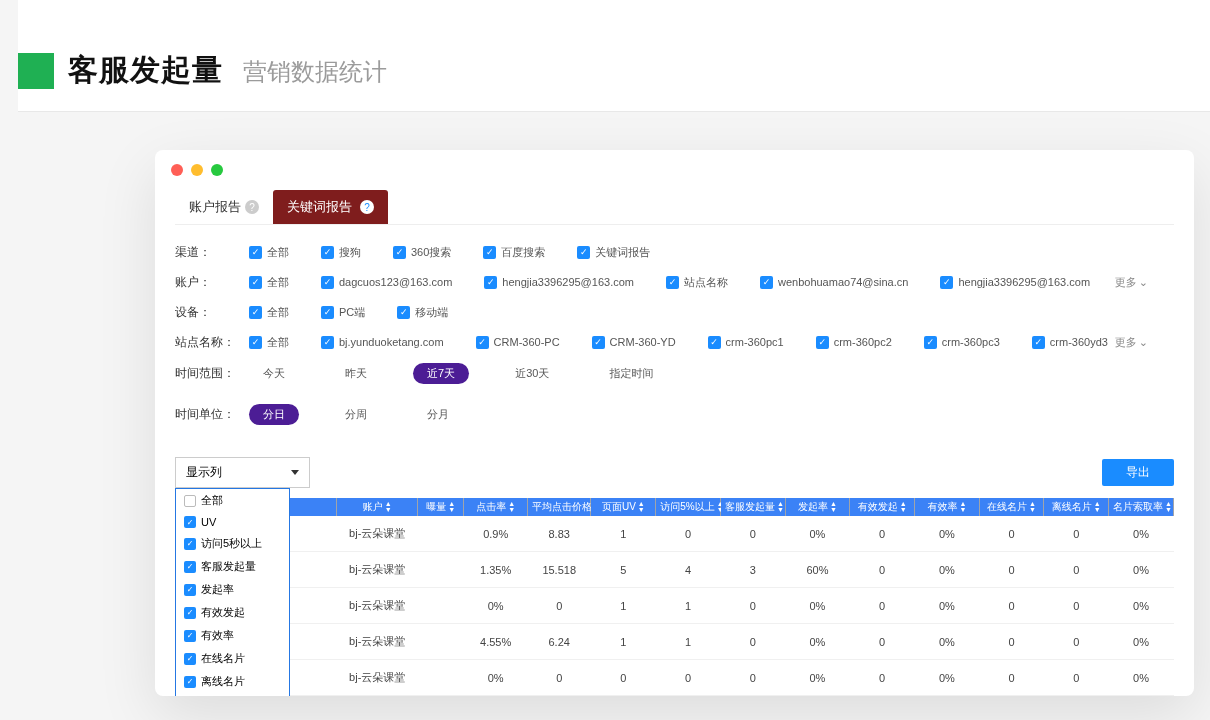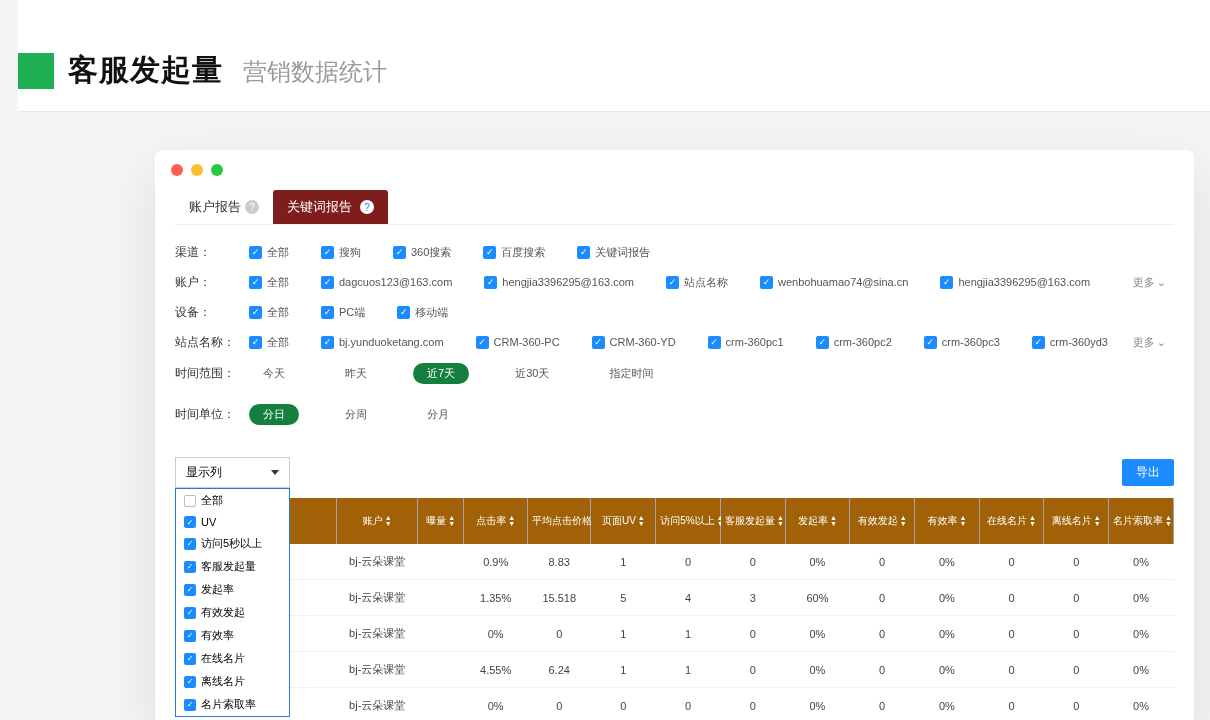--- a/index.html
+++ b/index.html
@@ -118,42 +118,42 @@
       justify-content: center;
       color: #fff;
       font-size: 9px;
       flex-shrink: 0;
     }
     .chk::after { content: "✓"; }
     .more-link {
       color: #888;
       font-size: 11px;
       margin-left: auto;
-      margin-right: 8px;
+      margin-right: 26px;
       cursor: pointer;
       display: inline-flex;
       align-items: center;
       gap: 2px;
     }
     .pill {
       padding: 3px 14px;
       border-radius: 12px;
       cursor: pointer;
       font-size: 11px;
     }
-    .pill.active { background: #15803d; color: #fff; }
+    .pill.active { background: #4c1d95; color: #fff; }
     .toolbar {
       display: flex;
       justify-content: space-between;
       align-items: center;
       padding: 18px 0 10px 0;
     }
     .dropdown-wrap {
       position: relative;
-      width: 115px;
+      width: 135px;
     }
     .dropdown-btn {
       width: 100%;
       padding: 6px 10px;
       border: 1px solid #ccc;
       background: #fff;
       font-size: 12px;
       text-align: left;
       display: flex;
       justify-content: space-between;
@@ -194,39 +194,39 @@
       font-size: 8px;
       flex-shrink: 0;
     }
     .chk-sm.checked { background: #1a8cff; color: #fff; }
     .chk-sm.checked::after { content: "✓"; }
     .chk-sm.unchecked { border: 1px solid #bbb; background: #fff; }
     .export-btn {
       background: #1a8cff;
       color: #fff;
       border: none;
-      padding: 5px 14px;
+      padding: 5px 24px;
       font-size: 12px;
       border-radius: 2px;
       cursor: pointer;
     }
     .table-wrap {
       overflow-x: auto;
     }
     table {
       border-collapse: collapse;
       width: 100%;
       font-size: 11px;
       table-layout: fixed;
     }
     thead th {
-      background: #a16207;
+      background: #3b82f6;
       color: #fff;
       font-weight: 400;
-      padding: 16px 4px;
+      padding: 2px 4px;
       border-right: 1px solid #a0a4aa;
       font-size: 10px;
       position: relative;
       white-space: nowrap;
     }
     .sort-icons {
       display: inline-flex;
       flex-direction: column;
       margin-left: 2px;
       font-size: 7px;

